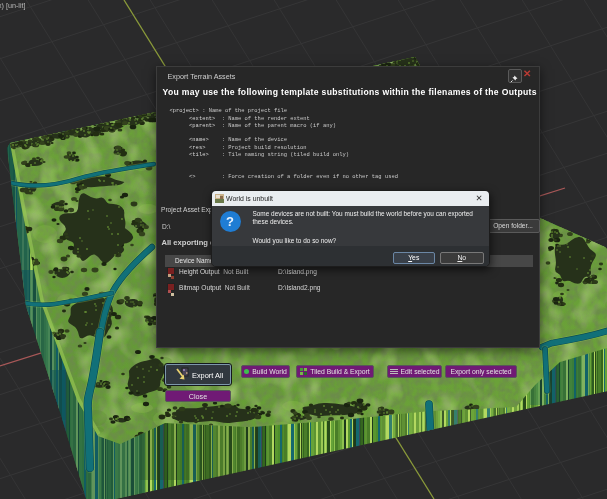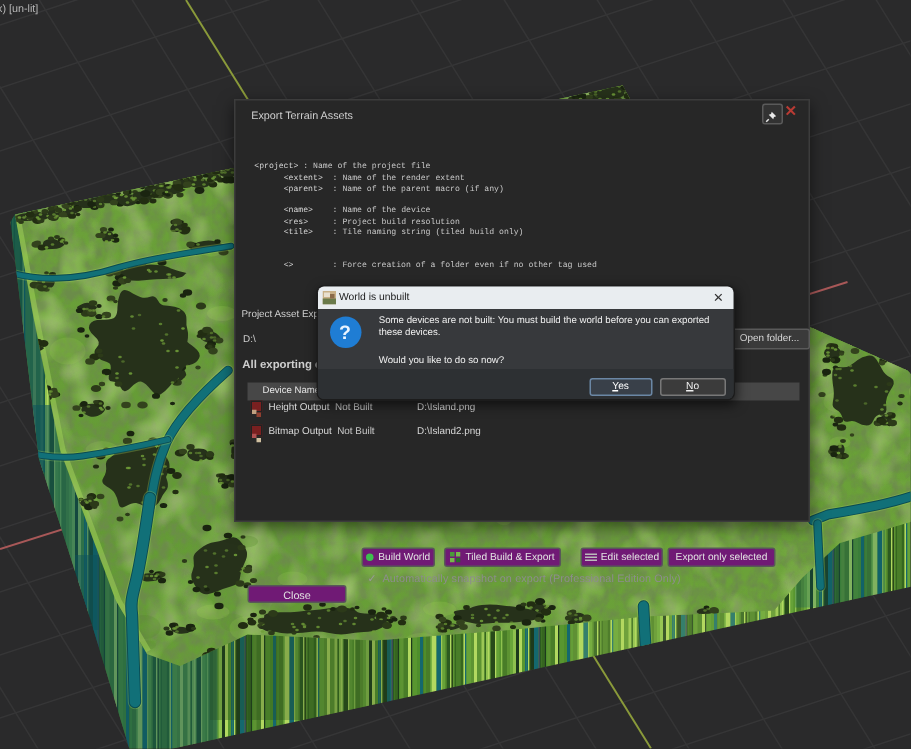--- a/index.html
+++ b/index.html
@@ -1783,20 +1783,21 @@
       </g>
       <text x="-2" y="8" font-family="Liberation Sans, sans-serif" font-size="7.2" fill="#b8b8b8">x)  [un-lit]</text>
     </svg>
 <div id="dlg">
   <div class="t" id="dlgtitle">Export Terrain Assets</div>
   <div id="pinbtn"><svg width="10" height="10" viewBox="0 0 10 10">
           <path d="M5.5 1.5 L8.5 4.5 L7 5 L6.5 6.5 L3.5 3.5 L5 3 Z" fill="#e8e8e8"></path>
           <line x1="3.5" y1="6.5" x2="1.8" y2="8.2" stroke="#e8e8e8" stroke-width="1"></line>
         </svg></div>
   <div id="xbtn">✕</div>
+  <div id="heading">You may use the following template substitutions within the filenames of the Outputs</div>
 <pre id="pre"><span style="color:#d8d8d8">&lt;project&gt;</span> : Name of the project file
       <span style="color:#d8d8d8">&lt;extent&gt;</span>  : Name of the render extent
       <span style="color:#d8d8d8">&lt;parent&gt;</span>  : Name of the parent macro (if any)
 
       <span style="color:#d8d8d8">&lt;name&gt;</span>    : Name of the device
       <span style="color:#d8d8d8">&lt;res&gt;</span>     : Project build resolution
       <span style="color:#d8d8d8">&lt;tile&gt;</span>    : Tile naming string (tiled build only)
 
 
       <span style="color:#d8d8d8">&lt;&gt;</span>        : Force creation of a folder even if no other tag used</pre>
@@ -1812,35 +1813,45 @@
           <rect x="3" y="2" width="3" height="3" fill="#904030"></rect>
         </svg></div>
   <div class="row" style="left:22px;top:200.5px;">Height Output&nbsp;&nbsp;<span style="color:#c8c8c8">Not Built</span></div>
   <div class="row" style="left:121px;top:201px;">D:\Island.png</div>
   <div class="ric" style="left:10px;top:215.5px;background:#7a2020;"><svg width="6" height="6" viewBox="0 0 6 6" style="margin:0 0 2px 0">
           <rect x="0" y="0" width="3" height="3" fill="#b05050"></rect>
           <rect x="3" y="3" width="3" height="3" fill="#d0c0a0"></rect>
         </svg></div>
   <div class="row" style="left:22px;top:216.5px;">Bitmap Output&nbsp;&nbsp;<span style="color:#c8c8c8">Not Built</span></div>
   <div class="row" style="left:121px;top:217px;">D:\Island2.png</div>
+  <div id="exportall">
+        <svg width="15" height="15" viewBox="0 0 15 15" style="position:absolute;left:9px;top:2px;">
+          <rect x="7" y="1" width="6" height="8" fill="#4a4458" stroke="#222"></rect>
+          <rect x="8" y="2" width="2" height="2" fill="#8a78a8"></rect>
+          <rect x="11" y="5" width="1.5" height="2" fill="#a89078"></rect>
+          <path d="M2 2 L9 11 L9.5 7.5 L5.5 12.5 L10.5 12 Z" fill="none"></path>
+          <line x1="2" y1="2" x2="8.5" y2="10.5" stroke="#e8d070" stroke-width="1.8"></line>
+          <path d="M9.5 12.5 L4.5 11.8 L8.8 7.8 Z" fill="#e8d070"></path>
+        </svg>
+        <span>Export All</span>
+      </div>
   <div class="btn" id="closebtn">Close</div>
   <div class="btn" id="bw"><span style="display:inline-block;width:5px;height:5px;border-radius:50%;background:#3dbf4e;margin-right:3px;"></span>Build World</div>
   <div class="btn" id="tbe"><svg width="7" height="7" viewBox="0 0 7 7" style="margin-right:3px">
           <rect x="0" y="0" width="3" height="3" fill="#4a9a3a"></rect>
           <rect x="4" y="0" width="3" height="3" fill="#77b84a"></rect>
           <rect x="0" y="4" width="3" height="3" fill="#77b84a"></rect>
           <rect x="4" y="4" width="3" height="3" fill="#2a6a2a"></rect>
         </svg>Tiled Build &amp; Export</div>
   <div class="btn" id="edsel"><svg width="8" height="7" viewBox="0 0 8 7" style="margin-right:3px">
           <line x1="0" y1="1.5" x2="8" y2="1.5" stroke="#bbb"></line>
           <line x1="0" y1="3.5" x2="8" y2="3.5" stroke="#bbb"></line>
           <line x1="0" y1="5.5" x2="8" y2="5.5" stroke="#bbb"></line>
         </svg>Edit selected</div>
   <div class="btn" id="eos">Export only selected</div>
-  <div id="snap"><span style="color:#9a9a9a">✓</span>&nbsp; Automatically snapshot on export (Professional Edition Only)</div>
 </div>
 <div id="msg">
   <div id="msgtitle">
     <svg id="msgico" viewBox="0 0 9 9">
           <rect width="9" height="9" fill="#c8b088"></rect>
           <rect x="0" y="5" width="9" height="4" fill="#6a7a4a"></rect>
           <rect x="1" y="1" width="4" height="3" fill="#e8e0d0"></rect>
           <rect x="5" y="2" width="3" height="3" fill="#8a6a4a"></rect>
         </svg>
     <span class="txt">World is unbuilt</span>

